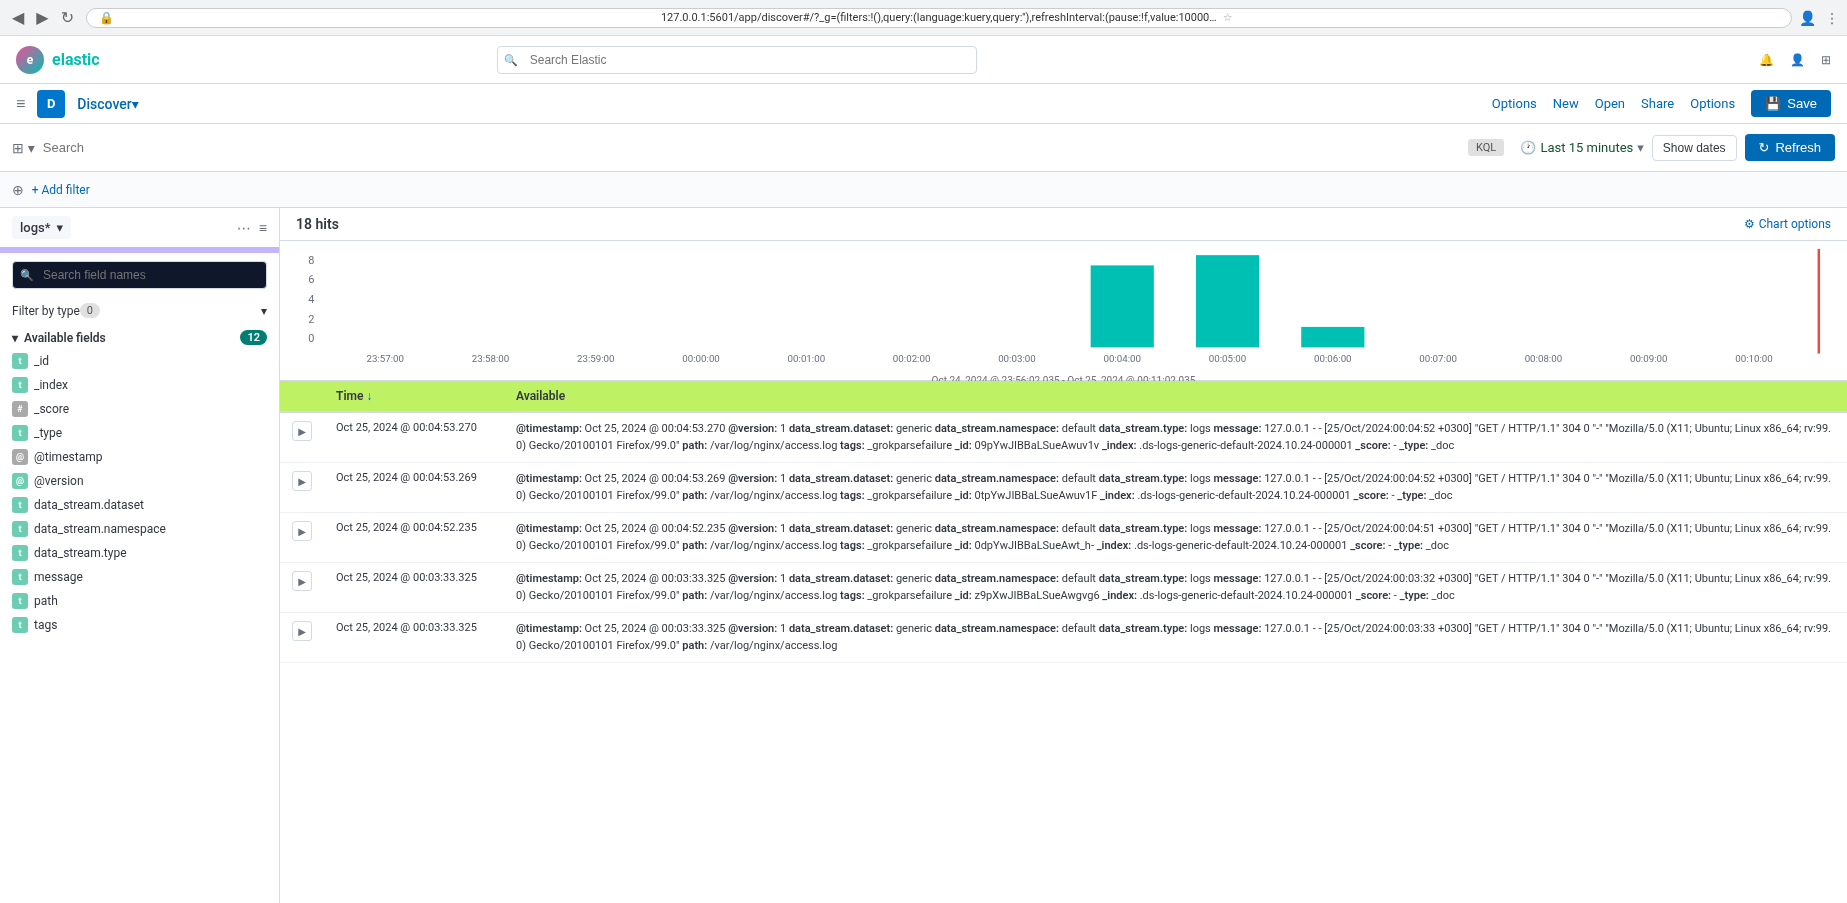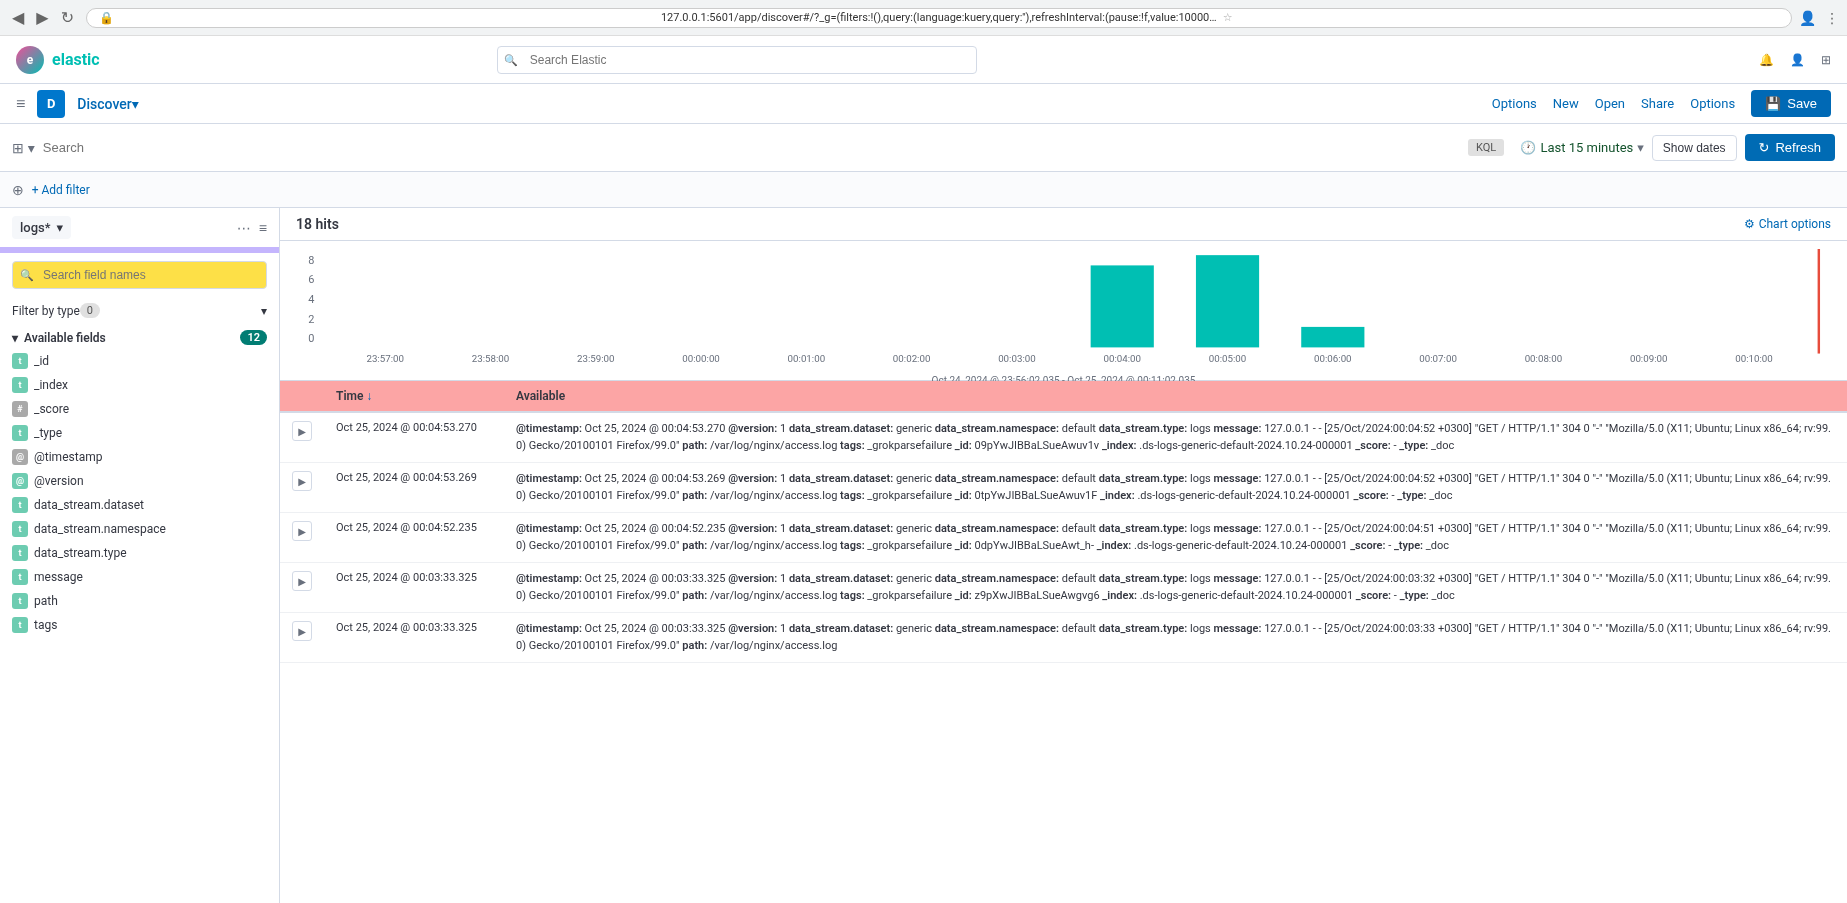--- a/index.html
+++ b/index.html
@@ -49,21 +49,21 @@
 
     
     .main-layout { display: flex; height: calc(903px - 36px - 48px - 40px - 48px - 36px); overflow: hidden; }
 
     
     .sidebar { width: 280px; min-width: 280px; border-right: 1px solid #d3dae6; display: flex; flex-direction: column; overflow: hidden; background: #fff; }
     .sidebar-index { display: flex; align-items: center; justify-content: space-between; padding: 8px 12px; border-bottom: 6px solid #c4b5fd; }
     .index-name { display: flex; align-items: center; gap: 6px; font-size: 13px; font-weight: 500; color: #343741; cursor: pointer; background: #f5f7fa; border-radius: 4px; padding: 4px 8px; }
     .sidebar-icons { display: flex; gap: 8px; color: #69707d; font-size: 14px; cursor: pointer; }
     .field-search { padding: 8px 12px; }
-    .field-search input { width: 100%; padding: 6px 10px 6px 30px; border: 1px solid #d3dae6; border-radius: 4px; font-size: 12px; color: #69707d; background: #fde047; }
+    .field-search input { width: 100%; padding: 6px 10px 6px 30px; border: 1px solid #d3dae6; border-radius: 4px; font-size: 12px; color: #69707d; background: #0f172a; }
     .field-search-wrap { position: relative; }
     .field-search-wrap::before { content: '🔍'; position: absolute; left: 8px; top: 50%; transform: translateY(-50%); font-size: 11px; }
     .filter-type { display: flex; align-items: center; justify-content: space-between; padding: 6px 12px; font-size: 12px; color: #343741; cursor: pointer; }
     .filter-badge { background: #e0e0e0; border-radius: 10px; padding: 1px 7px; font-size: 11px; color: #555; }
     .available-fields { padding: 6px 12px; }
     .available-header { display: flex; align-items: center; justify-content: space-between; font-size: 12px; font-weight: 600; color: #343741; margin-bottom: 4px; cursor: pointer; }
     .available-count { background: #017d73; color: white; border-radius: 10px; padding: 1px 7px; font-size: 11px; }
     .field-list { list-style: none; overflow-y: auto; }
     .field-item { display: flex; align-items: center; gap: 6px; padding: 4px 0; font-size: 12px; color: #343741; cursor: pointer; }
     .field-type-icon { width: 16px; height: 16px; border-radius: 3px; background: #6dccb1; display: flex; align-items: center; justify-content: center; font-size: 9px; color: white; font-weight: bold; flex-shrink: 0; }
@@ -75,21 +75,21 @@
     .chart-options-btn { color: #0069b5; font-size: 12px; cursor: pointer; display: flex; align-items: center; gap: 4px; }
 
     
     .chart-area { padding: 8px 16px; border-bottom: 1px solid #d3dae6; height: 140px; position: relative; }
     .chart-svg { width: 100%; height: 100%; }
     .chart-date-range { font-size: 10px; color: #69707d; text-align: center; }
 
     
     .table-area { flex: 1; overflow-y: auto; }
     table { width: 100%; border-collapse: collapse; }
-    th { position: sticky; top: 0; background: #fca5a5; border-bottom: 2px solid #d3dae6; padding: 8px 12px; text-align: left; font-size: 12px; font-weight: 600; color: #343741; }
+    th { position: sticky; top: 0; background: #bef264; border-bottom: 2px solid #d3dae6; padding: 8px 12px; text-align: left; font-size: 12px; font-weight: 600; color: #343741; }
     td { padding: 8px 12px; border-bottom: 1px solid #eef0f3; vertical-align: top; font-size: 11px; color: #343741; }
     .expand-btn { background: none; border: 1px solid #d3dae6; border-radius: 3px; width: 20px; height: 20px; cursor: pointer; display: flex; align-items: center; justify-content: center; font-size: 10px; color: #69707d; flex-shrink: 0; }
     .time-cell { white-space: nowrap; color: #343741; min-width: 180px; }
     .doc-cell { font-size: 11px; line-height: 1.5; color: #343741; word-break: break-all; }
     .doc-cell strong { color: #343741; font-weight: 600; }
     .highlight { color: #0069b5; font-weight: 500; }
   </style>
 </head>
 <body>
 

